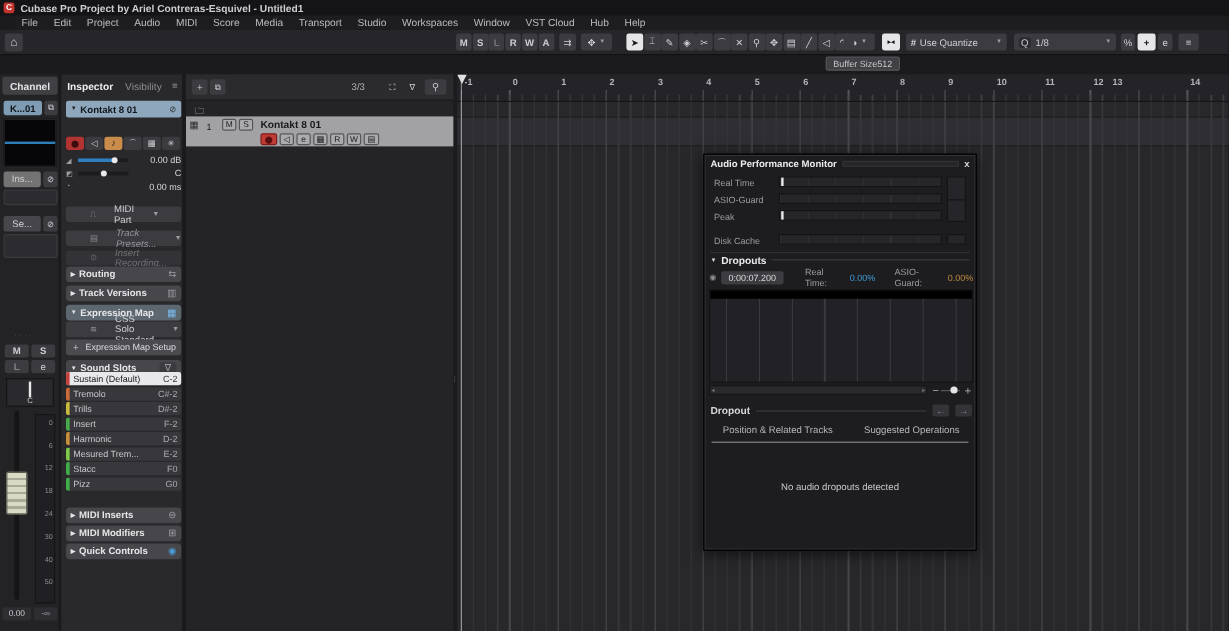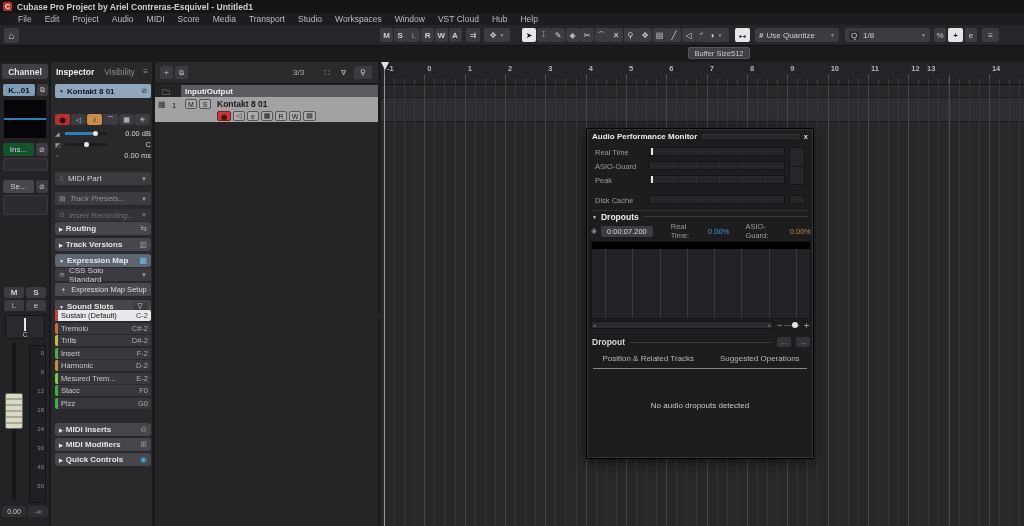--- a/index.html
+++ b/index.html
@@ -9,21 +9,21 @@
   .abs{position:absolute}
   .flex{display:flex;align-items:center}
   .chip{position:absolute;display:flex;align-items:center;justify-content:center;
         background:#3b3b40;border-radius:2px;color:#cfcfd3;font-size:8px}
   .chip.sel{background:#e6e6e9;color:#141416}
   .chip.dim{color:#74747a}
   .pill{position:absolute;left:4px;width:96px;height:13px;background:#46464b;border-radius:3px;
         display:flex;align-items:center;color:#e6e6e9;font-weight:bold;font-size:8px;padding:0 4px;gap:3px}
   .pill .ric{margin-left:auto;font-weight:normal;color:#9a9aa0}
   .select{position:absolute;left:4px;width:96px;height:13px;background:#3b3b40;border-radius:2px;
-        display:flex;align-items:center;color:#d0d0d4;font-size:8px;padding:0 4px;gap:4px}
+        display:flex;align-items:center;color:#d0d0d4;font-size:8px;padding:0 20px;gap:15px}
   .select .car{margin-left:auto;color:#9a9aa0;font-size:6px}
   .slot{position:absolute;left:4px;width:96px;height:11px;background:#38383c;border-radius:2px;
         display:flex;align-items:center;font-size:7.5px;color:#c9c9cd;overflow:hidden}
   .slot .cstrip{width:3px;height:100%;flex:none}
   .slot .sname{margin-left:3px;white-space:nowrap;overflow:hidden}
   .slot .skey{margin-left:auto;margin-right:3px;color:#a9a9ae}
   .slot.sel{background:#e9e9eb;color:#141416}
   .slot.sel .skey{color:#3a3a3e}
   .mrow-label{position:absolute;left:8px;width:52px;color:#9c9ca0;font-size:7.5px}
   .mbar{position:absolute;left:62px;width:136px;height:9px;background:#26262a;border:1px solid #141416;
@@ -119,21 +119,21 @@
 
   <div class="abs" style="left:0;top:62px;width:50px;height:464px;background:#232326;border-right:1px solid #18181a">
     <div class="abs flex" style="left:2px;top:2px;width:46px;height:15px;background:#3f3f44;border-radius:2px;justify-content:center">
       <span style="font-weight:bold;font-size:8.5px;color:#e4e4e7">Channel</span>
     </div>
     <div class="chip" style="left:3px;top:22px;width:32px;height:12px;background:#7e9db4;color:#101216;font-weight:bold">K...01</div>
     <div class="chip" style="left:37px;top:22px;width:11px;height:12px;font-size:7px">⧉</div>
     <div class="abs" style="left:3px;top:37px;width:44px;height:40px;background:#060608;border:1px solid #222226">
       <div class="abs" style="left:0;top:18px;width:42px;height:2px;background:#2e7fb8"></div>
     </div>
-    <div class="chip" style="left:3px;top:81px;width:31px;height:13px;background:#14532d">Ins...</div>
+    <div class="chip" style="left:3px;top:81px;width:31px;height:13px;background:#737373">Ins...</div>
     <div class="chip" style="left:36px;top:81px;width:12px;height:13px;font-size:7px">⊘</div>
     <div class="abs" style="left:3px;top:96px;width:45px;height:13px;background:#2c2c30;border:1px solid #3a3a3e;border-radius:2px"></div>
     <div class="chip" style="left:3px;top:118px;width:31px;height:13px;background:#46464b">Se...</div>
     <div class="chip" style="left:36px;top:118px;width:12px;height:13px;font-size:7px">⊘</div>
     <div class="abs" style="left:3px;top:133px;width:45px;height:20px;background:#2c2c30;border:1px solid #3a3a3e;border-radius:2px"></div>
     <div class="abs" style="left:12px;top:217px;width:26px;height:3px;color:#606066;font-size:6px;letter-spacing:2px;line-height:3px">····</div>
     <div class="chip" style="left:4px;top:225px;width:20px;height:11px;font-weight:bold">M</div>
     <div class="chip" style="left:26px;top:225px;width:20px;height:11px;font-weight:bold">S</div>
     <div class="chip" style="left:4px;top:238px;width:20px;height:11px;font-weight:bold;color:#85858b">L</div>
     <div class="chip" style="left:26px;top:238px;width:20px;height:11px">e</div>
@@ -311,23 +311,20 @@
     <div class="abs" style="left:0;top:0;width:223px;height:22px;background:#2b2b2e;border-bottom:1px solid #1a1a1c">
       <div class="chip" style="left:5px;top:4px;width:13px;height:13px">＋</div>
       <div class="chip" style="left:20px;top:4px;width:13px;height:13px;font-size:7px">⧉</div>
       <span class="abs" style="left:138px;top:6px;font-size:8px;color:#b5b5b9">3/3</span>
       <div class="chip" style="left:165px;top:4px;width:14px;height:13px;background:transparent;font-size:7px">⛶</div>
       <div class="chip" style="left:182px;top:4px;width:13px;height:13px;background:transparent;font-size:7px">∇</div>
       <div class="chip" style="left:199px;top:4px;width:18px;height:13px;font-size:8px">⚲</div>
     </div>
     <div class="abs" style="left:0;top:23px;width:223px;height:12px">
       <span class="abs" style="left:7px;top:1px;font-size:8px;color:#c8c8cc">🗀</span>
-      <div class="abs flex" style="left:26px;top:0;width:197px;height:12px;background:#5a5a5f;padding-left:4px">
-        <span style="font-weight:bold;font-size:8px;color:#f0f0f2">Input/Output</span>
-      </div>
     </div>
     <div class="abs" style="left:0;top:35px;width:223px;height:25px;background:#a2a2a5;color:#17181a">
       <span class="abs" style="left:3px;top:3px;font-size:8px;color:#2a2a2e">▦</span>
       <span class="abs" style="left:17px;top:4px;font-size:7.5px">1</span>
       <div class="chip" style="left:30px;top:2px;width:12px;height:10px;background:#ababae;border:1px solid #56565a;color:#17181a;font-size:7px">M</div>
       <div class="chip" style="left:44px;top:2px;width:12px;height:10px;background:#ababae;border:1px solid #56565a;color:#17181a;font-size:7px">S</div>
       <span class="abs" style="left:62px;top:2px;font-weight:bold;font-size:8.5px">Kontakt 8 01</span>
       <div class="chip" style="left:62px;top:14px;width:14px;height:10px;background:#c23a36;border:1px solid #7c1f1c">
           <span style="color:#5a0f0f;font-size:6px">⬤</span>
         </div>

